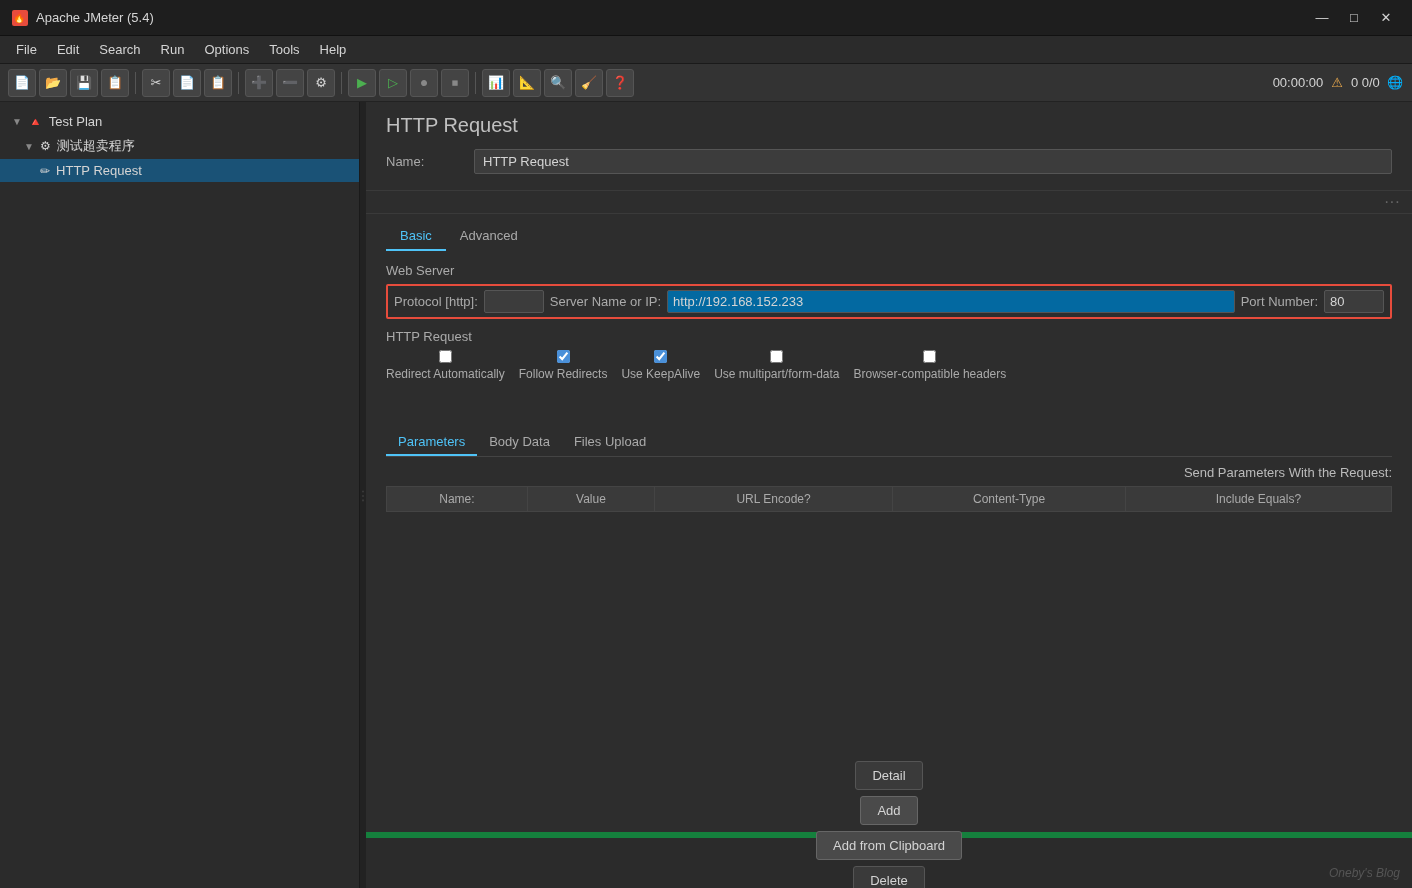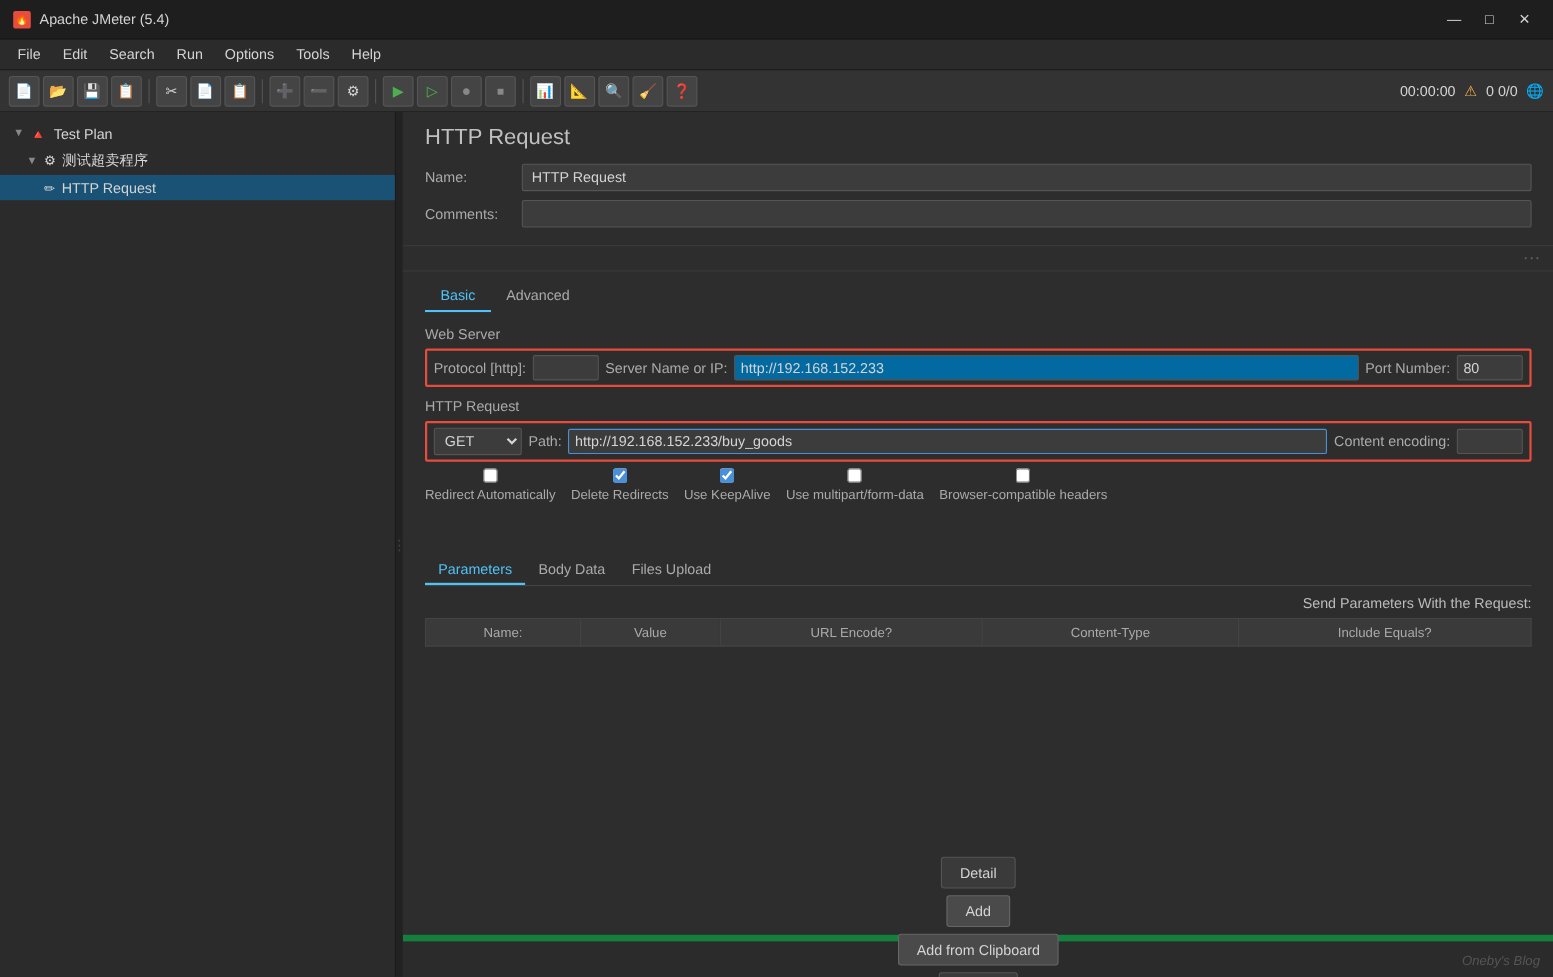--- a/index.html
+++ b/index.html
@@ -485,24 +485,20 @@
   <div class="resize-handle">⋮</div>
 
   <div class="content">
 
     <div class="content-header">
       <div class="content-title">HTTP Request</div>
       <div class="form-row">
         <span class="form-label">Name:</span>
         <input class="form-input" type="text" value="HTTP Request" style="">
       </div>
-      <div class="form-row">
-        <span class="form-label">Comments:</span>
-        <input class="form-input" type="text" value="" style="">
-      </div>
     </div>
 
     <div class="dots-row">
       <span>···</span>
     </div>
 
     <div class="tabs-bar">
       <div class="tab active">Basic</div>
       <div class="tab">Advanced</div>
     </div>
@@ -516,44 +512,29 @@
           <input class="protocol-input" type="text" value="" style="">
           <span class="server-label">Server Name or IP:</span>
           <input class="server-name-input" type="text" value="http://192.168.152.233" style="">
           <span class="server-label">Port Number:</span>
           <input class="port-input" type="text" value="80" style="">
         </div>
       </div>
 
       <div class="http-request-section">
         <div class="section-label">HTTP Request</div>
-        <div class="path-row">
-          <select class="method-select">
-            <option>GET</option>
-            <option>POST</option>
-            <option>PUT</option>
-            <option>DELETE</option>
-            <option>HEAD</option>
-            <option>OPTIONS</option>
-            <option>PATCH</option>
-          </select>
-          <span class="server-label">Path:</span>
-          <input class="path-input" type="text" value="http://192.168.152.233/buy_goods" style="">
-          <span class="server-label">Content encoding:</span>
-          <input class="encoding-input" type="text" value="" style="">
-        </div>
 
         <div class="checkboxes-row">
           <label class="checkbox-item">
             <input type="checkbox" style="">
             <span>Redirect Automatically</span>
           </label>
           <label class="checkbox-item">
             <input type="checkbox" checked="" style="">
-            <span>Delete Redirects</span>
+            <span>Follow Redirects</span>
           </label>
           <label class="checkbox-item">
             <input type="checkbox" checked="" style="">
             <span>Use KeepAlive</span>
           </label>
           <label class="checkbox-item">
             <input type="checkbox" style="">
             <span>Use multipart/form-data</span>
           </label>
           <label class="checkbox-item">

